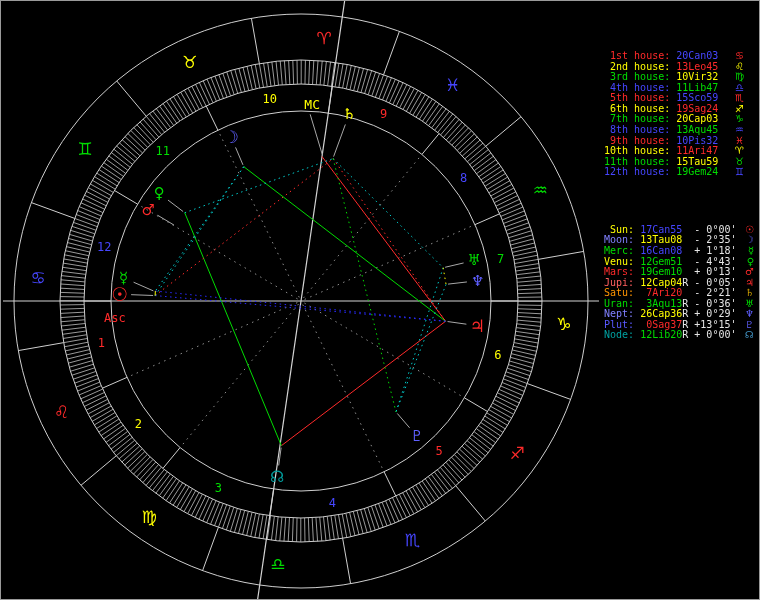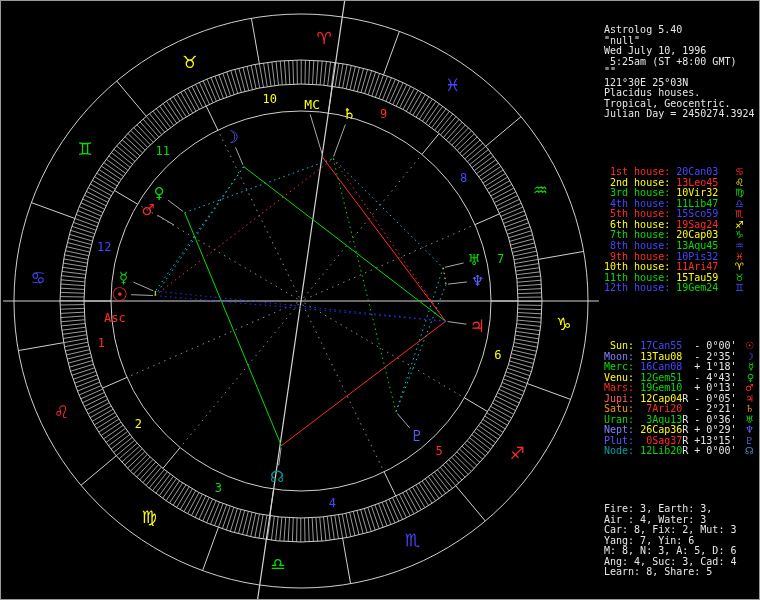--- a/index.html
+++ b/index.html
@@ -482,21 +482,19 @@
       <line x1="396.2557330334633" y1="412.42256827786247" x2="408.6128879499214" y2="426.85519528650696" stroke="#a8a8a8" stroke-width="1"></line>
       <text x="415.7670302699761" y="435.2109267125643" fill="#5f5fff" font-size="15" text-anchor="middle" dominant-baseline="central">♇</text>
       <line x1="280.1188498450282" y1="446.6585826623027" x2="277.70087212347755" y2="464.4954373104205" stroke="#a8a8a8" stroke-width="1"></line>
       <text x="276.22321907141884" y="475.39573737315925" fill="#009b9b" font-size="16" text-anchor="middle" dominant-baseline="central">☊</text>
       <text x="311.1684791499854" y="103.3168409002023" fill="#ffff00" font-size="13" text-anchor="middle" dominant-baseline="central" class="mono">MC</text>
       <line x1="321.28803387826474" y1="153.53901675327367" x2="309.1684791499854" y2="113.3168409002023" stroke="#a8a8a8" stroke-width="1"></line>
       <text x="113.78447854353826" y="317.11080269005623" fill="#ff2a2a" font-size="12" text-anchor="middle" dominant-baseline="central" class="mono">Asc</text>
     </svg>
 
   <div class="panel">
-    <div id="hdr"><div class="pl">Astrolog 5.40</div><div class="pl">"null"</div><div class="pl">Wed July 10, 1996</div><div class="pl"> 5:25am (ST +8:00 GMT)</div><div class="pl">""</div><div class="pl">121°30E 25°03N</div><div class="pl">Placidus houses.</div><div class="pl">Tropical, Geocentric.</div><div class="pl">Julian Day = 2450274.3924</div></div>
     <div class="gap"></div>
     <div id="houses" class="houses"><div class="row"><span style="color: rgb(255, 42, 42);"> 1st house: </span><span style="color: rgb(70, 70, 255);">20Can03</span><span class="gl" style="color: rgb(255, 42, 42);">♋</span></div><div class="row"><span style="color: rgb(255, 255, 0);"> 2nd house: </span><span style="color: rgb(255, 42, 42);">13Leo45</span><span class="gl" style="color: rgb(255, 255, 0);">♌</span></div><div class="row"><span style="color: rgb(0, 221, 0);"> 3rd house: </span><span style="color: rgb(255, 255, 0);">10Vir32</span><span class="gl" style="color: rgb(0, 221, 0);">♍</span></div><div class="row"><span style="color: rgb(70, 70, 255);"> 4th house: </span><span style="color: rgb(0, 221, 0);">11Lib47</span><span class="gl" style="color: rgb(70, 70, 255);">♎</span></div><div class="row"><span style="color: rgb(255, 42, 42);"> 5th house: </span><span style="color: rgb(70, 70, 255);">15Sco59</span><span class="gl" style="color: rgb(255, 42, 42);">♏</span></div><div class="row"><span style="color: rgb(255, 255, 0);"> 6th house: </span><span style="color: rgb(255, 42, 42);">19Sag24</span><span class="gl" style="color: rgb(255, 255, 0);">♐</span></div><div class="row"><span style="color: rgb(0, 221, 0);"> 7th house: </span><span style="color: rgb(255, 255, 0);">20Cap03</span><span class="gl" style="color: rgb(0, 221, 0);">♑</span></div><div class="row"><span style="color: rgb(70, 70, 255);"> 8th house: </span><span style="color: rgb(0, 221, 0);">13Aqu45</span><span class="gl" style="color: rgb(70, 70, 255);">♒</span></div><div class="row"><span style="color: rgb(255, 42, 42);"> 9th house: </span><span style="color: rgb(70, 70, 255);">10Pis32</span><span class="gl" style="color: rgb(255, 42, 42);">♓</span></div><div class="row"><span style="color: rgb(255, 255, 0);">10th house: </span><span style="color: rgb(255, 42, 42);">11Ari47</span><span class="gl" style="color: rgb(255, 255, 0);">♈</span></div><div class="row"><span style="color: rgb(0, 221, 0);">11th house: </span><span style="color: rgb(255, 255, 0);">15Tau59</span><span class="gl" style="color: rgb(0, 221, 0);">♉</span></div><div class="row"><span style="color: rgb(70, 70, 255);">12th house: </span><span style="color: rgb(0, 221, 0);">19Gem24</span><span class="gl" style="color: rgb(70, 70, 255);">♊</span></div></div>
     <div class="gap"></div>
     <div id="planets" class="planets"><div class="row"><span style="color: rgb(255, 255, 0);"> Sun: </span><span style="color: rgb(70, 70, 255);">17Can55</span><span> </span><span> - 0°00'</span><span class="gl" style="color: rgb(255, 42, 42);">☉</span></div><div class="row"><span style="color: rgb(128, 128, 255);">Moon: </span><span style="color: rgb(255, 255, 0);">13Tau08</span><span> </span><span> - 2°35'</span><span class="gl" style="color: rgb(95, 95, 255);">☽</span></div><div class="row"><span style="color: rgb(0, 221, 0);">Merc: </span><span style="color: rgb(70, 70, 255);">16Can08</span><span> </span><span> + 1°18'</span><span class="gl" style="color: rgb(0, 221, 0);">☿</span></div><div class="row"><span style="color: rgb(255, 255, 0);">Venu: </span><span style="color: rgb(0, 221, 0);">12Gem51</span><span> </span><span> - 4°43'</span><span class="gl" style="color: rgb(0, 221, 0);">♀</span></div><div class="row"><span style="color: rgb(255, 42, 42);">Mars: </span><span style="color: rgb(0, 221, 0);">19Gem10</span><span> </span><span> + 0°13'</span><span class="gl" style="color: rgb(255, 42, 42);">♂</span></div><div class="row"><span style="color: rgb(255, 95, 95);">Jupi: </span><span style="color: rgb(255, 255, 0);">12Cap04</span><span>R</span><span> - 0°05'</span><span class="gl" style="color: rgb(255, 42, 42);">♃</span></div><div class="row"><span style="color: rgb(255, 148, 0);">Satu: </span><span style="color: rgb(255, 42, 42);"> 7Ari20</span><span> </span><span> - 2°21'</span><span class="gl" style="color: rgb(207, 160, 0);">♄</span></div><div class="row"><span style="color: rgb(0, 221, 0);">Uran: </span><span style="color: rgb(0, 221, 0);"> 3Aqu13</span><span>R</span><span> - 0°36'</span><span class="gl" style="color: rgb(0, 221, 0);">♅</span></div><div class="row"><span style="color: rgb(128, 128, 255);">Nept: </span><span style="color: rgb(255, 255, 0);">26Cap36</span><span>R</span><span> + 0°29'</span><span class="gl" style="color: rgb(95, 95, 255);">♆</span></div><div class="row"><span style="color: rgb(88, 88, 255);">Plut: </span><span style="color: rgb(255, 42, 42);"> 0Sag37</span><span>R</span><span> +13°15'</span><span class="gl" style="color: rgb(95, 95, 255);">♇</span></div><div class="row"><span style="color: rgb(0, 160, 160);">Node: </span><span style="color: rgb(0, 221, 0);">12Lib20</span><span>R</span><span> + 0°00'</span><span class="gl" style="color: rgb(64, 144, 192);">☊</span></div></div>
     <div class="gap"></div>
-    <div id="stats"><div class="pl">Fire: 3, Earth: 3,</div><div class="pl">Air : 4, Water: 3</div><div class="pl">Car: 8, Fix: 2, Mut: 3</div><div class="pl">Yang: 7, Yin: 6</div><div class="pl">M: 8, N: 3, A: 5, D: 6</div><div class="pl">Ang: 4, Suc: 3, Cad: 4</div><div class="pl">Learn: 8, Share: 5</div></div>
   </div>
 </div>
 
 </body></html>

